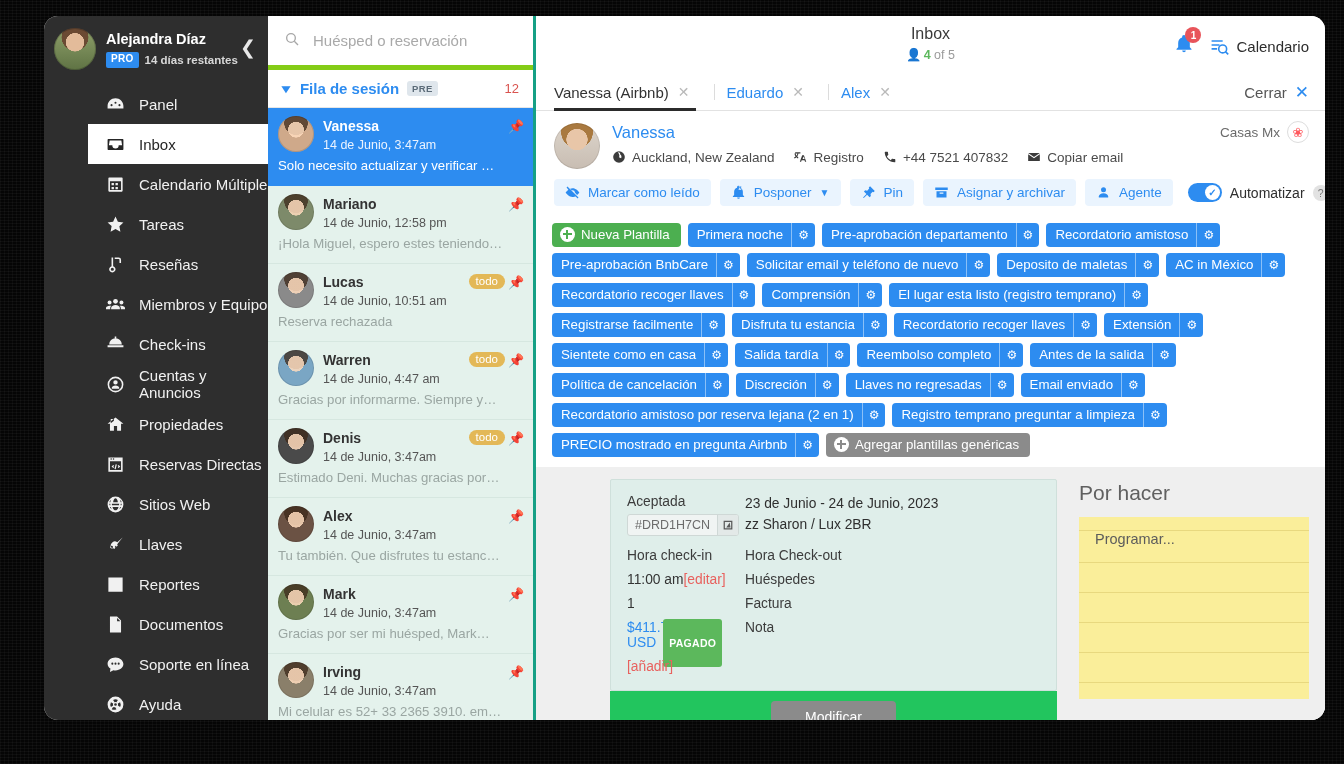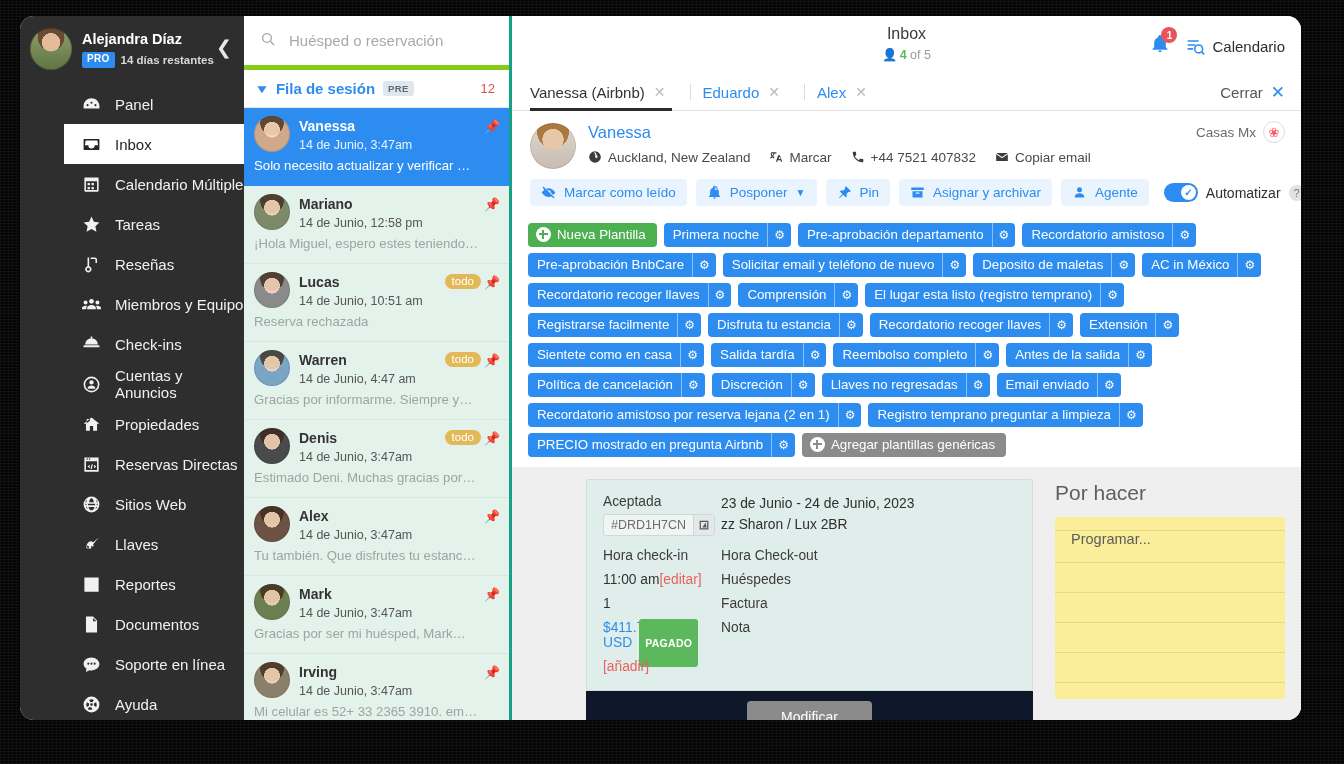--- a/index.html
+++ b/index.html
@@ -14,21 +14,21 @@
     content: "";
     position: absolute; inset: 0;
     background:
       repeating-linear-gradient(0deg, rgba(255,255,255,.035) 0 1px, transparent 1px 3px),
       repeating-linear-gradient(90deg, rgba(255,255,255,.03) 0 1px, transparent 1px 4px),
       #050505;
     z-index: 0;
   }
   #window {
     position: absolute;
-    left: 20px; top: 16px;
+    left: 44px; top: 16px;
     width: 1281px; height: 704px;
     border-radius: 14px;
     overflow: hidden;
     display: flex;
     background: #fff;
     z-index: 2;
   }
 
   
   .sidebar {
@@ -295,21 +295,21 @@
     border-left: 1px solid #cfd8d6; padding: 3px 5px;
     background: #e3e9e8; color: #5a5a5a; display: flex; align-items: center;
   }
   .code-chip .b svg { width: 10px; height: 10px; fill: currentColor; }
   .edit-link { color: #e8615e; cursor: pointer; }
   .money { color: #2d8cf0; }
   .paid-badge {
     background: #5cb85c; color: #fff; font-size: 10.5px; font-weight: 700;
     padding: 18px 6px; border-radius: 3px; margin-left: 7px; letter-spacing: .3px;
   }
-  .card-foot { background: #0f172a; padding: 10px 0 0 0; display: flex; justify-content: center; }
+  .card-foot { background: #22c55e; padding: 10px 0 0 0; display: flex; justify-content: center; }
   .mod-btn {
     background: #8b8b8b; color: #fff; border: none; border-radius: 4px;
     padding: 8px 34px; font-size: 14px; cursor: pointer;
     font-family: "Liberation Sans", sans-serif;
   }
   .right-col { width: 258px; flex: none; padding: 14px 16px 0 12px; }
   .todo-title { font-size: 21px; color: #606060; font-weight: 400; margin-bottom: 12px; }
   .sticky {
     background: #faee9a; height: 182px;
     padding: 14px 16px 0 16px;
@@ -647,21 +647,21 @@
                 </svg>
               </span>
             <span>Auckland, New Zealand</span>
           </span>
           <span class="seg">
             <span class="gi">
                 <svg viewBox="0 0 24 24">
                   <path d="M2 4h9v2H7.6c-.3 2-1 3.7-2 5.1.6.7 1.3 1.2 2 1.6l-.8 1.8c-1-.5-1.9-1.2-2.7-2.1-.9 1-2 1.8-3.1 2.3L0 12.9c1-.4 1.9-1 2.7-1.8C1.8 9.8 1.1 8.1.8 6h2c.3 1.6.8 2.9 1.5 3.8.8-1.1 1.3-2.4 1.5-3.8H2zM14 9h3l4 11h-2.1l-.9-2.6h-4.9L12.2 20H10zm.7 6.6h3.6L16.5 11z"></path>
                 </svg>
               </span>
-            <span>Marcar</span>
+            <span>Registro</span>
           </span>
           <span class="seg">
             <span class="gi">
                 <svg viewBox="0 0 24 24">
                   <path d="M6.6 10.8c1.4 2.8 3.8 5.1 6.6 6.6l2.2-2.2c.3-.3.7-.4 1-.2 1.2.4 2.4.6 3.7.6.6 0 1 .4 1 1V20c0 .6-.4 1-1 1C10.6 21 3 13.4 3 4c0-.6.4-1 1-1h3.5c.6 0 1 .4 1 1 0 1.3.2 2.5.6 3.7.1.3 0 .7-.2 1z"></path>
                 </svg>
               </span>
             <span>+44 7521 407832</span>
           </span>
           <span class="seg">

